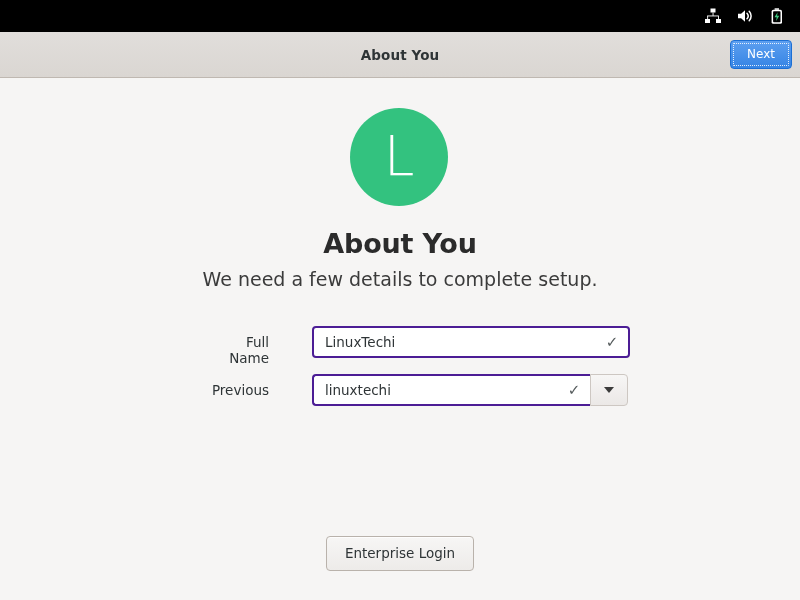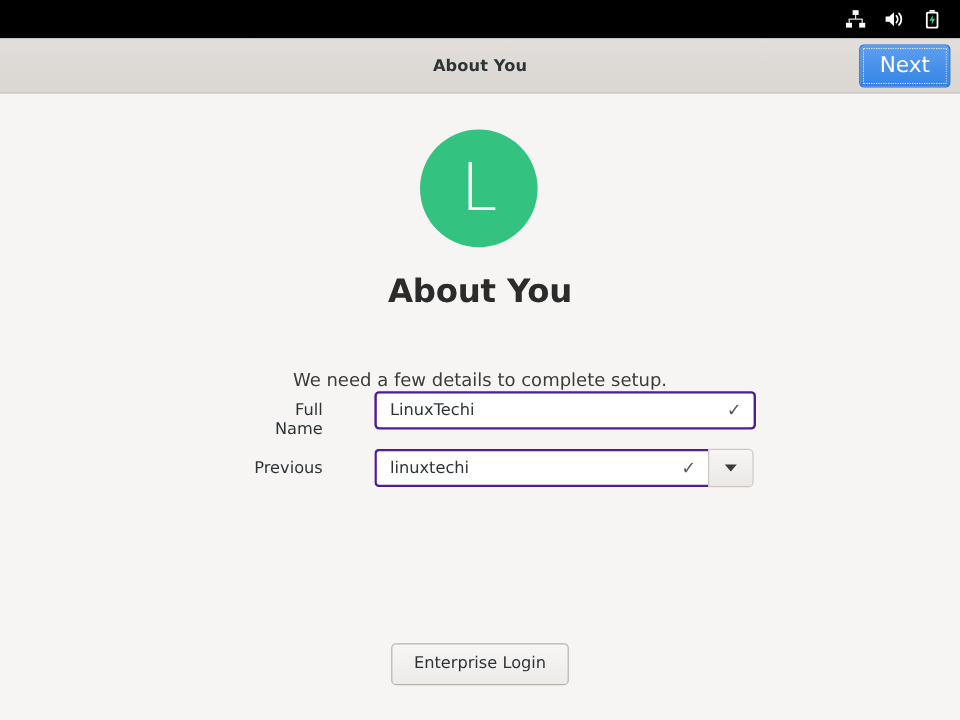--- a/index.html
+++ b/index.html
@@ -66,21 +66,21 @@
     box-shadow: 0 1px 0 rgba(255,255,255,0.75) inset;
   }
   .btn-next {
     position: absolute;
     right: 8px;
     z-index: 2;
     background: linear-gradient(to bottom, #5d9ff0 0%, #3584e4 100%);
     border: 1px solid #1c6fd4;
     border-radius: 4px;
     padding: 6px 16px 7px;
-    font-size: 18px;
+    font-size: 12px;
     color: #ffffff;
     font-family: "DejaVu Sans", sans-serif;
     cursor: pointer;
     outline: 1px dotted rgba(255,255,255,0.85);
     outline-offset: -4px;
   }
 
   
   .content {
     position: absolute;
@@ -114,23 +114,22 @@
     text-align: center;
     font-size: 27px;
     font-weight: bold;
     color: #2b2b2b;
     letter-spacing: -0.2px;
   }
   .page-subtitle {
     position: absolute;
     top: 189px; left: 0; width: 800px;
     text-align: center;
-    font-size: 15px;
+    font-size: 19px;
     color: #3b3b3b;
-    margin-top: 40px;
   }
 
   
   .form {
     position: absolute;
     top: 247px; left: 0;
     width: 800px;
   }
   .form-row {
     display: flex;

